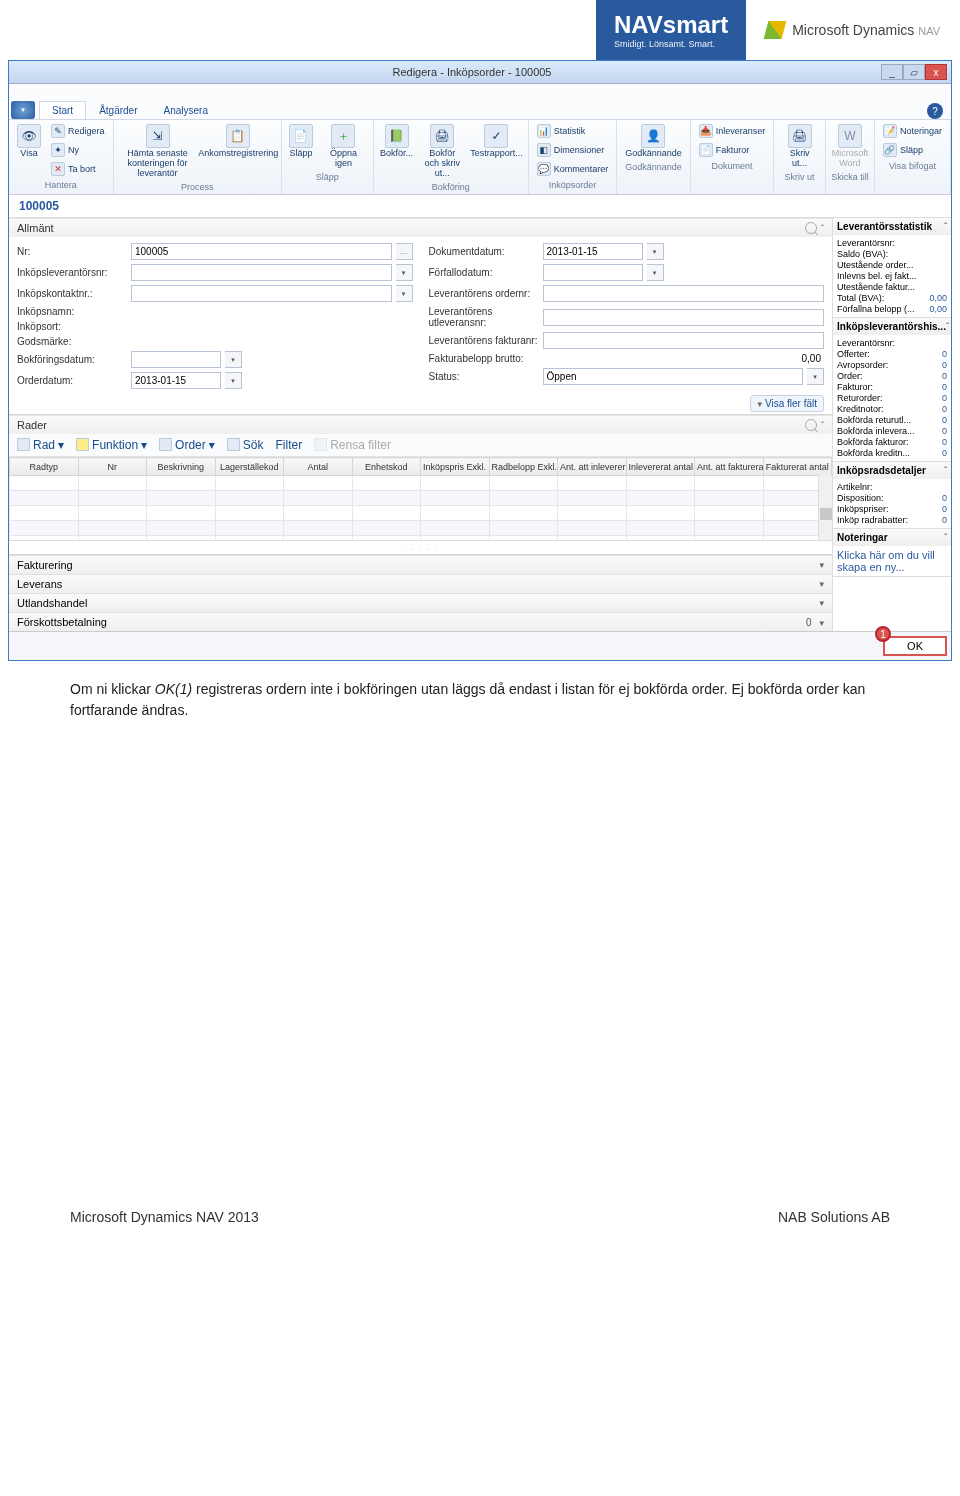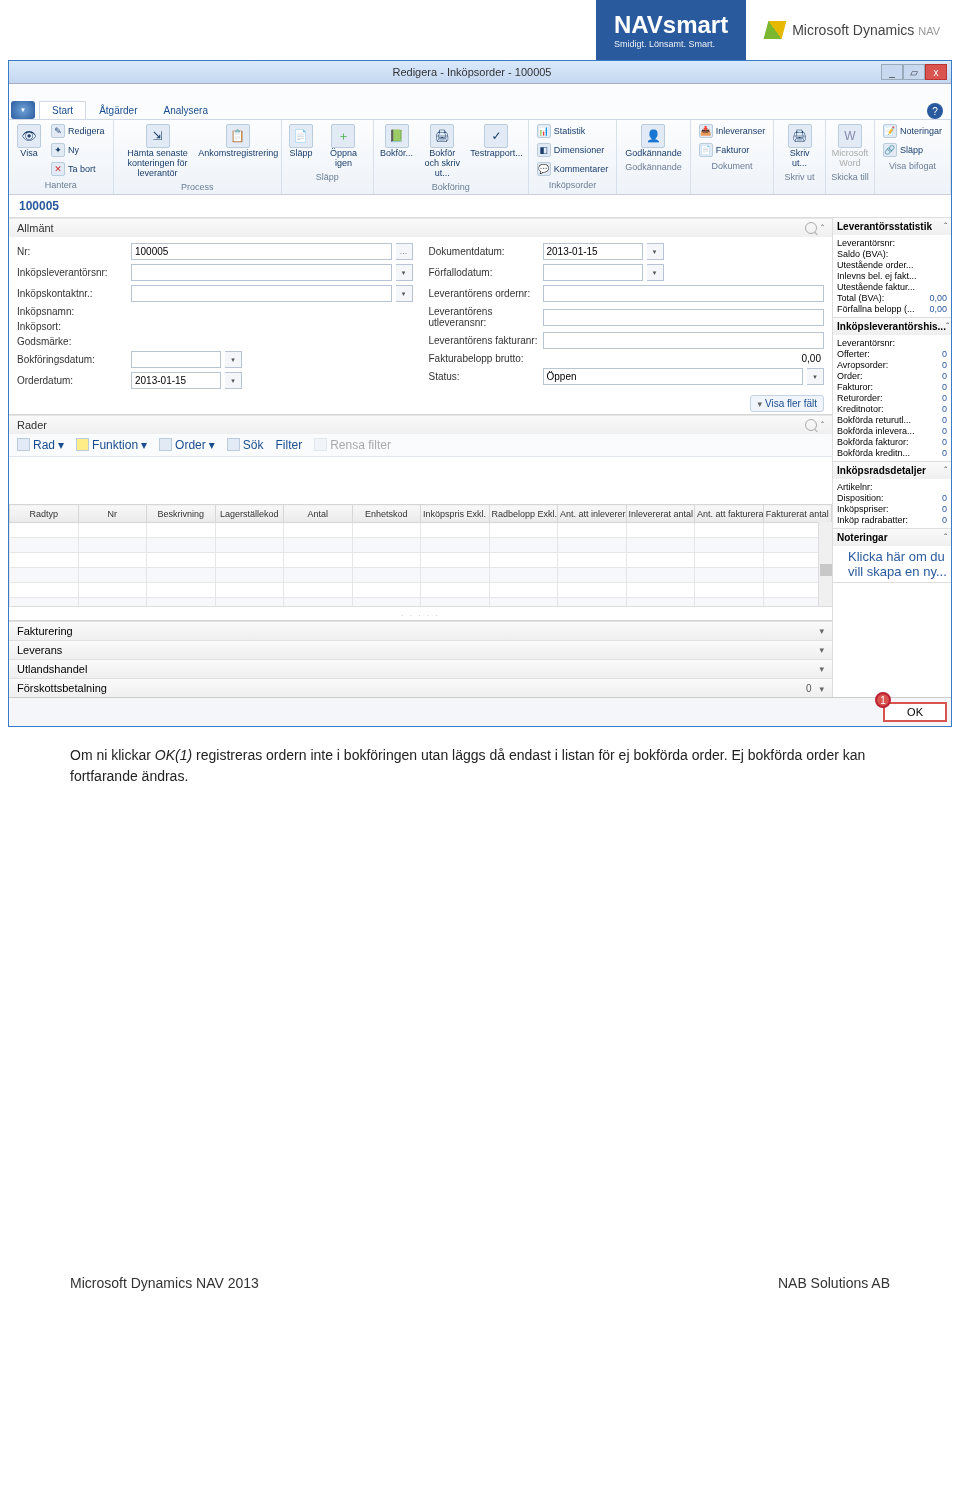--- a/index.html
+++ b/index.html
@@ -68,36 +68,36 @@
   .show-more-btn { border:1px solid #c4d2e4; background:#f0f5fb; padding:2px 6px; display:flex; align-items:center; gap:3px; font-size:10px; color:#1a4d8f; border-radius:3px; }
 
   
   .lines-toolbar { display:flex; gap:4px; padding:2px 4px; background:#fafbfd; border-bottom:1px solid #e2e6ee; }
   .tb-btn { display:flex; align-items:flex-start; gap:3px; padding:2px 4px; font-size:12px; color:#1a4d8f; }
   .tb-ico { width:13px;height:13px; background:#e2ebf5; border:1px solid #bcd; }
   .lines-table { width:100%; border-collapse:collapse; table-layout:fixed; }
   .lines-table th { background: linear-gradient(#f8f8f8,#eaeaea); border:1px solid #d6d6d6; font-size:9px; font-weight:normal; color:#333; padding:3px 2px; height:18px; white-space:nowrap; overflow:hidden; }
   .lines-table td { border:1px solid #e6e6e6; height:15px; background:#fff; }
   .lines-table tr:nth-child(even) td { background:#f6f8fb; }
-  .lines-scroll { height:103px; overflow:hidden; position:relative; border-bottom:1px solid #ddd;margin-top:47px; }
+  .lines-scroll { height:84px; overflow:hidden; position:relative; border-bottom:1px solid #ddd; }
   .scroll-hint { text-align:center; color:#bbb; font-size:8px; letter-spacing:2px; padding:2px; }
   .lines-scrollbar { position:absolute; right:0; top:18px; bottom:0; width:14px; background:#f0f0f0; border-left:1px solid #ddd; }
   .scrollbar-thumb { position:absolute; top:50%; width:12px; left:1px; height:12px; background:#c8c8c8; }
 
   
   .fasttab-collapsed { background:linear-gradient(#fafafa,#efefef); padding:3px 8px; border-top:1px solid #e0e0e0; display:flex; align-items:center; justify-content:space-between; font-size:11px; }
   .fasttab-collapsed .summary { font-size:10px; color:#555; margin-right:8px; }
 
   
   .factbox { border-bottom:1px solid #ddd; }
   .factbox-header { background:linear-gradient(#fafafa,#efefef); padding:3px 4px; font-size:10px; font-weight:bold; display:flex; justify-content:space-between; }
   .factbox-body { padding:3px 4px; display:flex; flex-direction:column; gap:1px; }
   .fb-row { display:flex; justify-content:space-between; font-size:9px; }
   .fb-row .fv { color:#2a5a9e; }
-  .fb-note { font-size:13px; color:#2a5a9e; padding:3px 4px;margin-left:11px; }
+  .fb-note { font-size:11px; color:#2a5a9e; padding:3px 4px; }
 
   
   .ok-bar { display:flex; justify-content:flex-end; padding:4px; background:#f4f6f9; border-top:1px solid #ccc; position:relative; }
   .ok-btn { border:2px solid #d9534f; background:#fff; padding:2px 22px; font-size:11px; }
   .marker { position:absolute; right:60px; top:-6px; width:16px;height:16px; border-radius:50%; background:#d9534f; color:#fff; font-size:10px; display:flex; align-items:center; justify-content:center; border:2px solid #b23; }
 
   
   .doc-text { padding: 18px 70px; font-size: 14px; line-height:1.5; color:#222; }
   .doc-text em { font-style: italic; }
 

